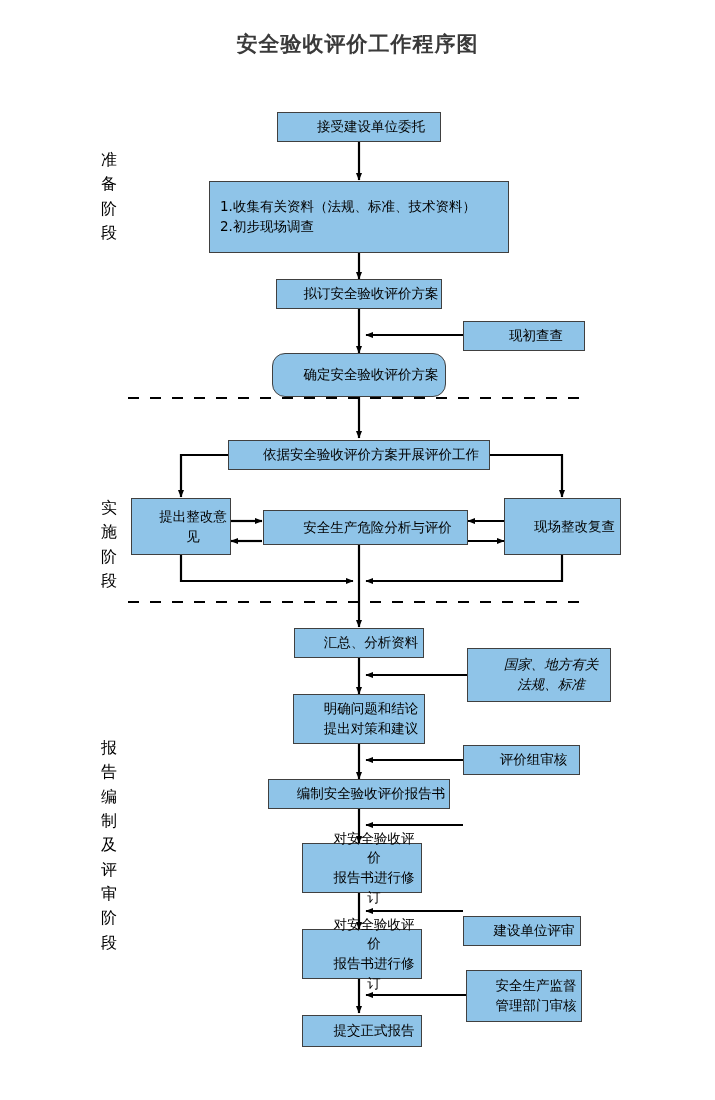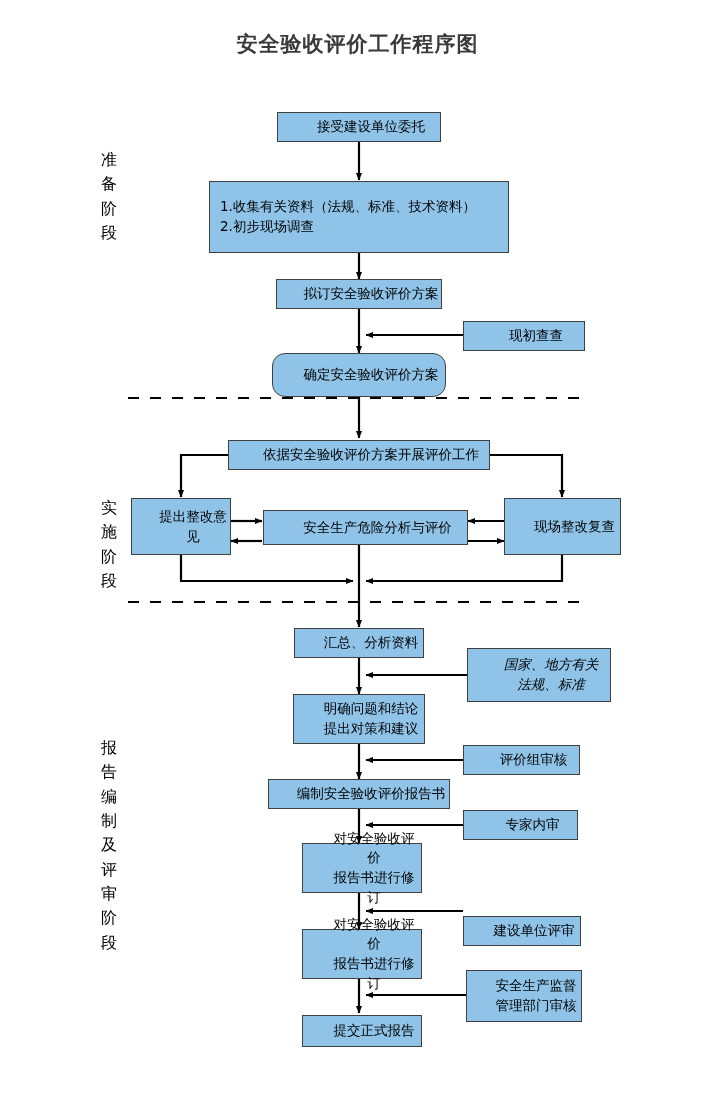--- a/index.html
+++ b/index.html
@@ -187,21 +187,20 @@
   <div class="node" style="left:467px; top:648px; width:144px; height:54px;font-style:italic;">国家、地方有关
 法规、标准</div>
 
   <div class="node" style="left:293px; top:694px; width:132px; height:50px;">明确问题和结论
 提出对策和建议</div>
 
   <div class="node" style="left:463px; top:745px; width:117px; height:30px;">评价组审核</div>
 
   <div class="node" style="left:268px; top:779px; width:182px; height:30px;">编制安全验收评价报告书</div>
 
-  <div class="node" style="left:463px; top:810px; width:115px; height:30px;">专家内审</div>
 
   <div class="node" style="left:302px; top:843px; width:120px; height:50px;">对安全验收评价
 报告书进行修订</div>
 
   <div class="node" style="left:463px; top:916px; width:118px; height:30px;">建设单位评审</div>
 
   <div class="node" style="left:302px; top:929px; width:120px; height:50px;">对安全验收评价
 报告书进行修订</div>
 
   <div class="node" style="left:466px; top:970px; width:116px; height:52px;">安全生产监督

